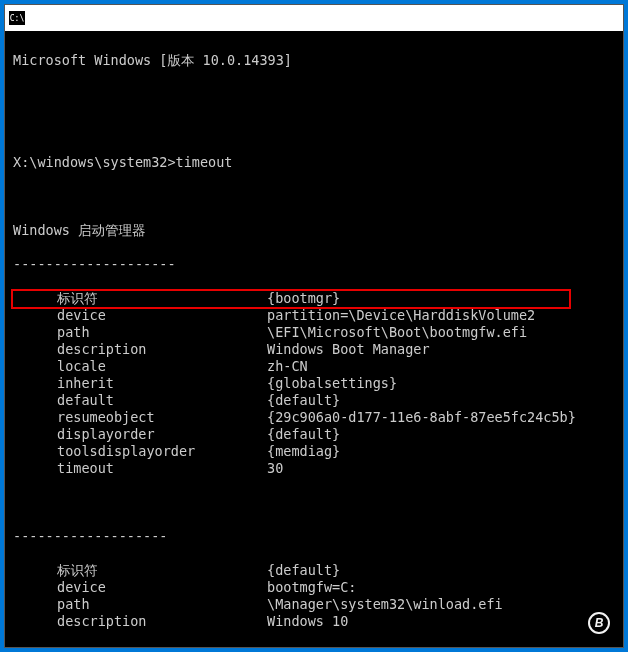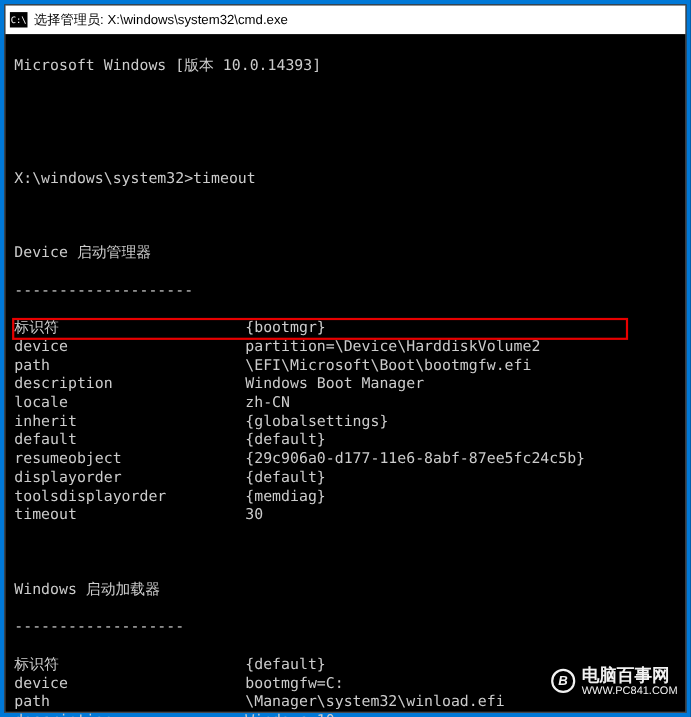--- a/index.html
+++ b/index.html
@@ -82,47 +82,41 @@
   justify-content: center;
   font-size: 12px;
   font-style: italic;
 }
 .watermark .sub {
   font-size: 10px;
   font-weight: normal;
   display: block;
   margin-top: -2px;
 }
-.kv { display: flex; }
+.kv { display: flex; padding-left: 44px; }
 .k { width: 210px; flex-shrink: 0; }
 </style>
 </head>
 <body>
 
 <div class="window">
   <div class="titlebar">
     <span class="icon">C:\</span>
-    <span>选择管理员: X:\windows\system32\cmd.exe</span>
   </div>
   <div class="terminal">
 <span class="line">Microsoft Windows [版本 10.0.14393]</span>
 <span class="line"> </span>
 <span class="line"> </span>
 <span class="line"><span>X:\windows\system32&gt;</span><span>timeout</span></span>
 <span class="line"> </span>
-<span class="line">Device 启动管理器</span>
+<span class="line">Windows 启动管理器</span>
 <span class="line dashed">--------------------</span>
 <div id="bm-entries"><span class="line kv"><span class="k">标识符</span><span>{bootmgr}</span></span><span class="line kv"><span class="k">device</span><span>partition=\Device\HarddiskVolume2</span></span><span class="line kv"><span class="k">path</span><span>\EFI\Microsoft\Boot\bootmgfw.efi</span></span><span class="line kv"><span class="k">description</span><span>Windows Boot Manager</span></span><span class="line kv"><span class="k">locale</span><span>zh-CN</span></span><span class="line kv"><span class="k">inherit</span><span>{globalsettings}</span></span><span class="line kv"><span class="k">default</span><span>{default}</span></span><span class="line kv"><span class="k">resumeobject</span><span>{29c906a0-d177-11e6-8abf-87ee5fc24c5b}</span></span><span class="line kv"><span class="k">displayorder</span><span>{default}</span></span><span class="line kv"><span class="k">toolsdisplayorder</span><span>{memdiag}</span></span><span class="line kv"><span class="k">timeout</span><span>30</span></span></div>
 <span class="line"> </span>
-<span class="line">Windows 启动加载器</span>
 <span class="line dashed">-------------------</span>
 <div id="bl-entries"><span class="line kv"><span class="k">标识符</span><span>{default}</span></span><span class="line kv"><span class="k">device</span><span>bootmgfw=C:</span></span><span class="line kv"><span class="k">path</span><span>\Manager\system32\winload.efi</span></span><span class="line kv"><span class="k">description</span><span>Windows 10</span></span></div>
     <div class="highlight-box"></div>
   </div>
 </div>
 
 <div class="watermark">
   <span class="logo">B</span>
-  <span>
-    <span>电脑百事网</span>
-    <span class="sub">WWW.PC841.COM</span>
-  </span>
 </div>
 
 </body></html>

